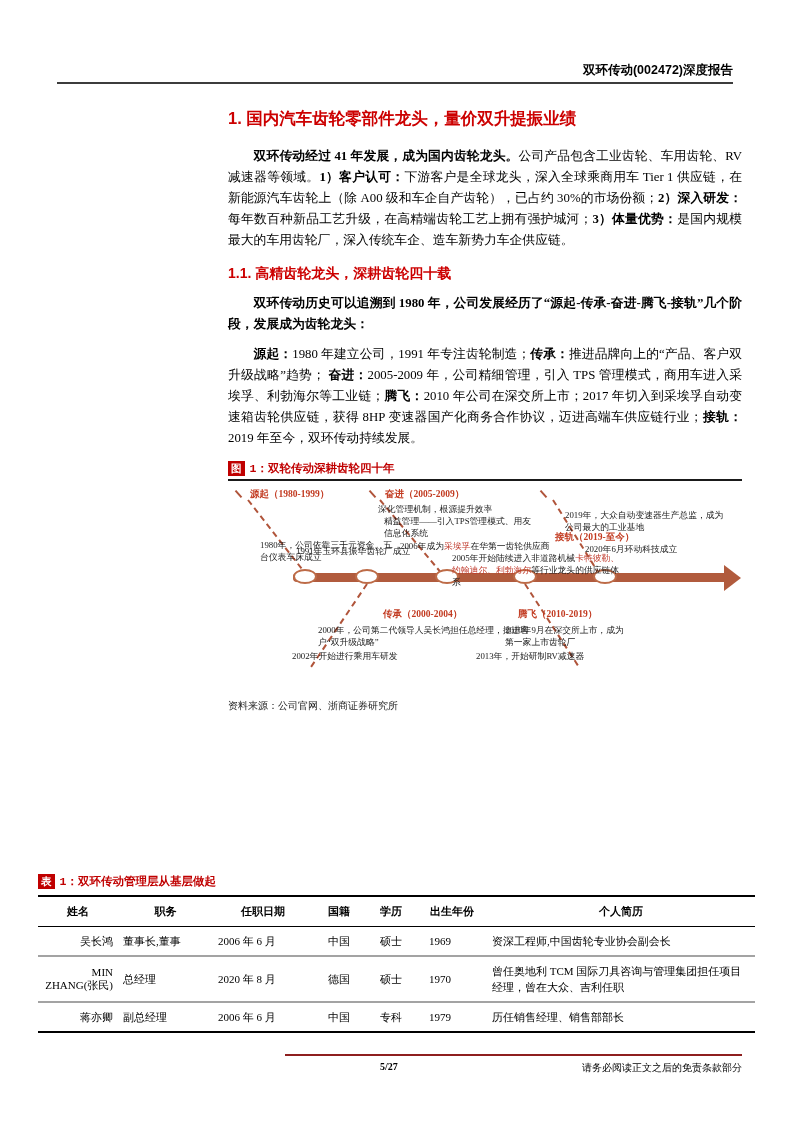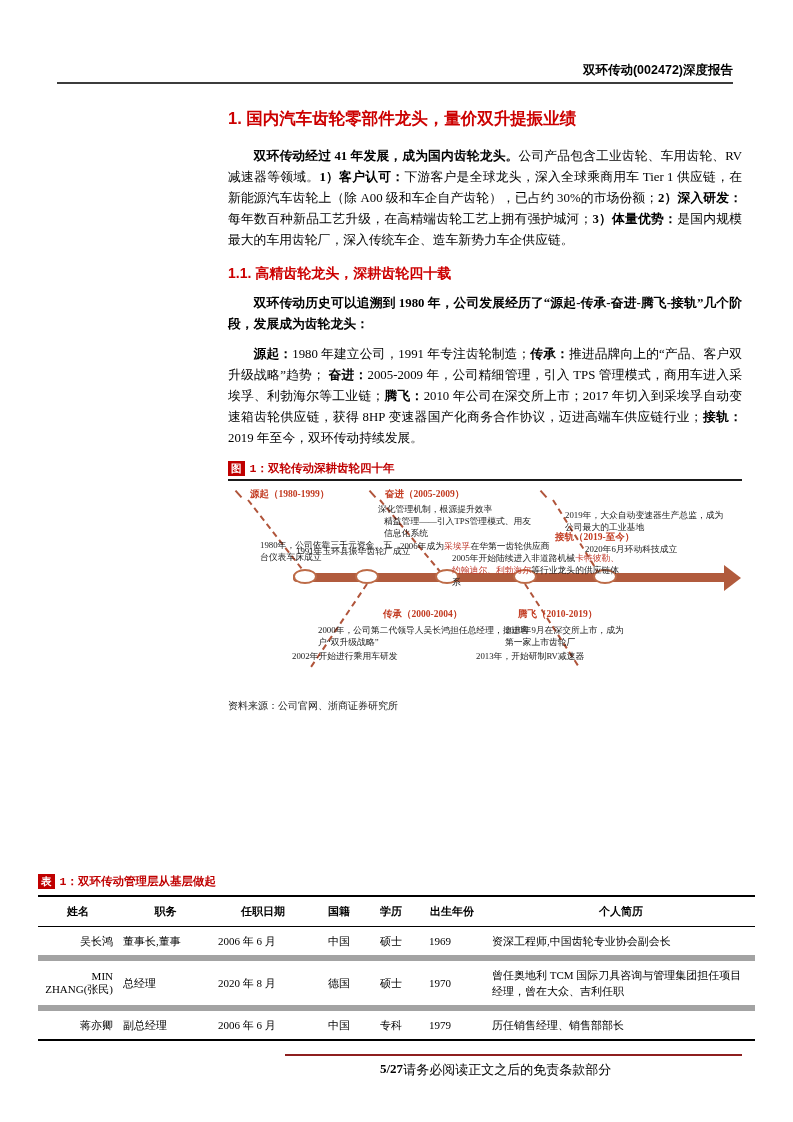--- a/index.html
+++ b/index.html
@@ -35,31 +35,31 @@
   .tl-dash { position:absolute; height:0; border-top:2px dashed #b0543a; transform-origin:0 50%; }
   .tl-tick { position:absolute; width:9px; height:0; border-top:2px dashed #b0543a; transform:rotate(48deg); }
   .source-note { font-size:10px; margin-top:8px; color:#222; }
   .para-managers { margin-top:30px; }
   
   .table-block { position:absolute; top:874px; left:38px; right:38px; }
   .table1 { width:100%; border-collapse:collapse; margin-top:6px; font-size:11px;
     border-top:2px solid #000; border-bottom:2px solid #000; }
   .table1 th { font-weight:bold; text-align:center; padding:7px 4px; border-bottom:1.5px solid #000; }
   .table1 td { padding:6px 5px; vertical-align:middle; }
-  .table1 tbody tr:not(:first-child) { border-top:6px solid #a3a3a3;margin-top:12px; }
+  .table1 tbody tr:not(:first-child) { border-top:2px solid #a3a3a3;margin-top:12px; }
   .table1 td:nth-child(1) { text-align:right; }
   .table1 td:nth-child(2) { text-align:left; }
   .table1 td:nth-child(3) { text-align:left; }
   .table1 td:nth-child(4), .table1 td:nth-child(5) { text-align:center; }
   .table1 td:nth-child(6) { text-align:left; padding-left:12px; }
   .table1 td:nth-child(7) { text-align:left; line-height:16px; }
   
   .footer { position:absolute; top:1054px; left:285px; right:51px;
     border-top:2px solid #8e1f1f; padding-top:5px;
-    display:flex; font-size:13px; }
+    display:flex; justify-content:space-between; font-size:10px; }
   .footer .page-num { margin-left:95px; font-weight:bold; }
 </style>
 </head>
 <body>
 
 <div class="page">
 
   <div class="header">
     <div class="header-title">双环传动(002472)深度报告</div>
     <div class="header-rule"></div>

